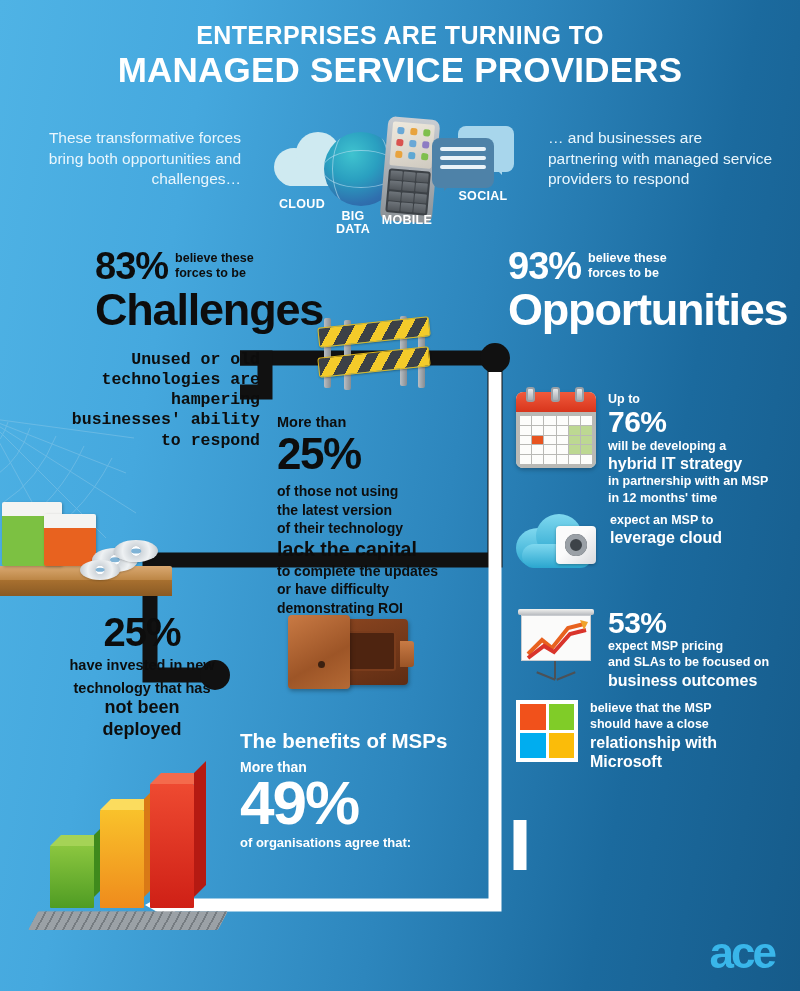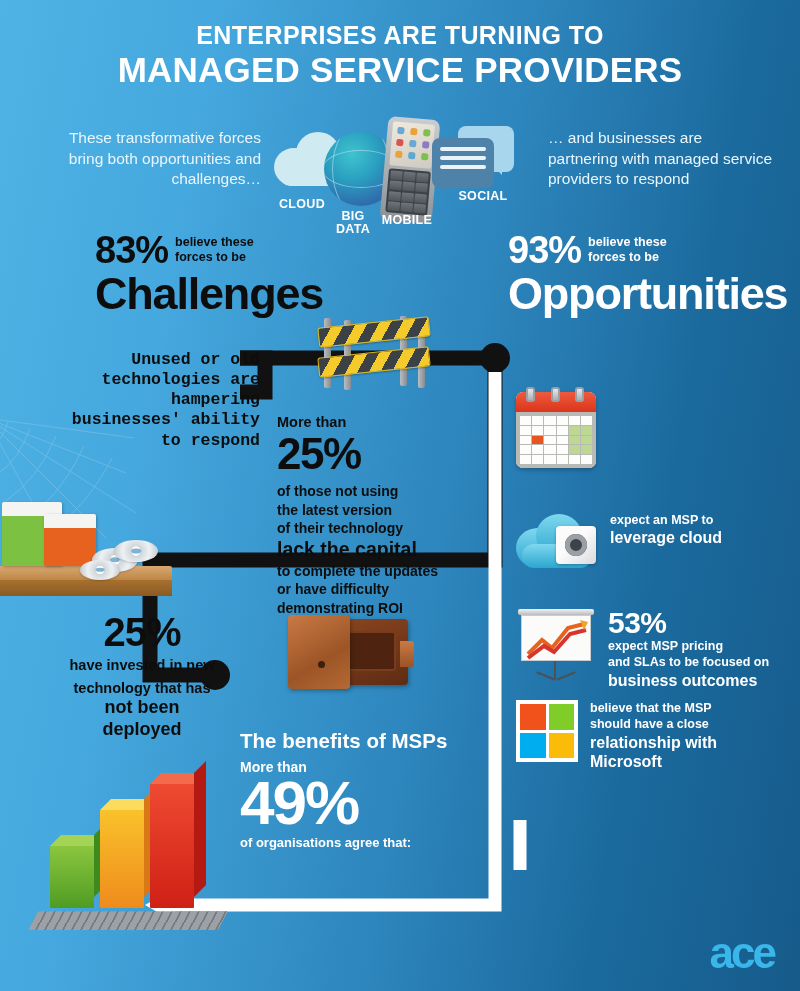--- a/index.html
+++ b/index.html
@@ -12,21 +12,21 @@
     position:relative; width:800px; height:991px;
     background:linear-gradient(100deg,#4fb3e5 0%,#45a8de 22%,#2d86bd 55%,#1b6a9e 78%,#165b8a 100%);
     overflow:hidden;
   }
 
   
   .hdr { position:absolute; top:22px; left:0; width:800px; text-align:center; color:#fff; }
   .hdr-l1 { font-size:25px; font-weight:bold; letter-spacing:.4px; line-height:1.1; }
   .hdr-l2 { font-size:35px; font-weight:bold; letter-spacing:.2px; line-height:1.12; }
 
-  .intro-l { position:absolute; left:56px; top:128px; width:205px; text-align:right;
+  .intro-l { position:absolute; left:36px; top:128px; width:205px; text-align:right;
              color:#e9f6fd; font-size:15.5px; line-height:1.33; }
   .intro-r { position:absolute; left:548px; top:128px; width:225px; text-align:left;
              color:#e9f6fd; font-size:15.5px; line-height:1.33; }
 
   
   .cluster { position:absolute; left:272px; top:116px; width:260px; height:112px; }
   .ic-label { position:absolute; color:#fff; font-size:12.5px; font-weight:bold; letter-spacing:.3px;
               text-align:center; line-height:1.06; }
 
   .cloud-ic { position:absolute; left:2px; top:14px; width:78px; height:56px; }
@@ -49,21 +49,21 @@
   .chat-b1:after { content:""; position:absolute; right:12px; bottom:-10px; border:7px solid transparent;
                    border-top-color:#a8d6ec; border-right:0; }
   .chat-b2 { position:absolute; left:0; top:12px; width:62px; height:50px; background:#4e82a8; border-radius:8px;
              padding:9px 8px; }
   .chat-b2:after { content:""; position:absolute; left:12px; bottom:-10px; border:7px solid transparent;
                    border-top-color:#4e82a8; border-left:0; }
   .chat-b2 u { display:block; height:4px; background:#eaf3f8; border-radius:2px; margin-bottom:5px; }
 
   
   .stat-blk { position:absolute; }
-  .stat-top { display:flex; align-items:flex-start; }
+  .stat-top { display:flex; align-items:flex-start;margin-top:16px; }
   .stat-pc { font-size:38px; font-weight:bold; line-height:.95; letter-spacing:-1px; }
   .stat-sub { font-size:12.5px; font-weight:bold; line-height:1.16; margin:3px 0 0 7px; }
   .stat-big { font-size:45px; font-weight:bold; line-height:1.0; letter-spacing:-1.2px; margin-top:3px; }
   .dark { color:#0d0d0d; }
   .light { color:#ffffff; }
 
   
   .blkpath { position:absolute; left:0; top:0; width:800px; height:991px; pointer-events:none; }
 
   
@@ -393,20 +393,28 @@
             <span></span>
             <span></span>
         </div>
       </div>
       <div class="cal-rings">
           <u></u>
           <u></u>
           <u></u>
         </div>
     </div>
+    <div class="txt">
+      <div class="pre">Up to</div>
+      <div class="pc">76%</div>
+      <div class="sm">will be developing a</div>
+      <div class="lg">hybrid IT strategy</div>
+      <div class="sm">in partnership with an MSP</div>
+      <div class="sm">in 12 months' time</div>
+    </div>
   </div>
 
   <div class="rstat" style="top:512px;">
     <div class="ico">
       <div class="cg">
         <span class="c" style="left:0;top:16px;width:44px;height:40px;"></span>
         <span class="c" style="left:20px;top:2px;width:46px;height:44px;"></span>
         <span class="c" style="left:6px;top:32px;width:70px;height:24px;border-radius:12px;"></span>
         <div class="g"></div>
       </div>

